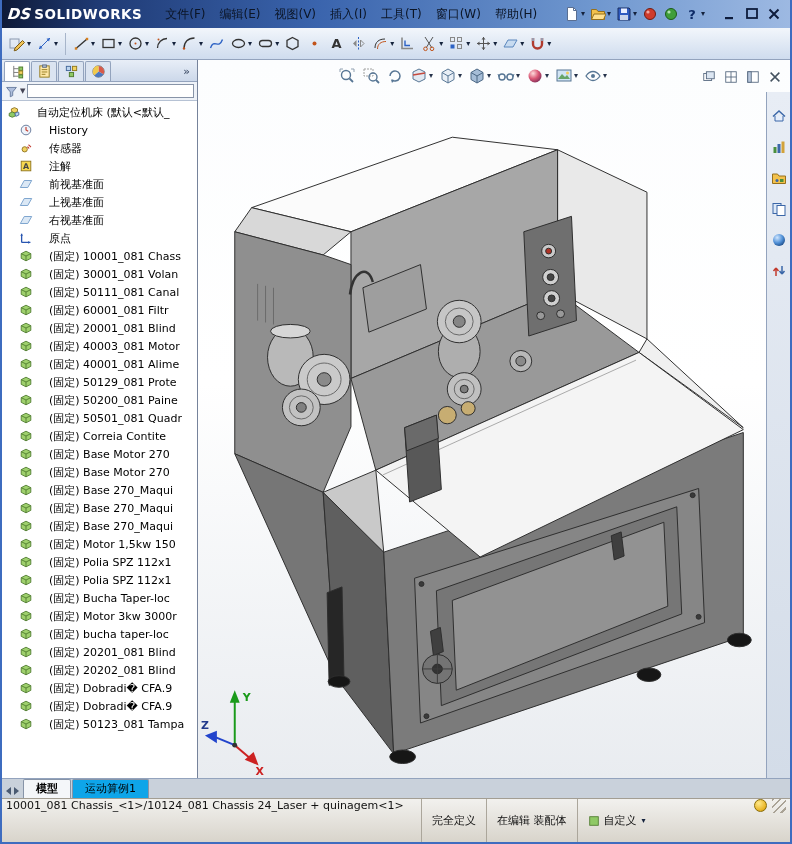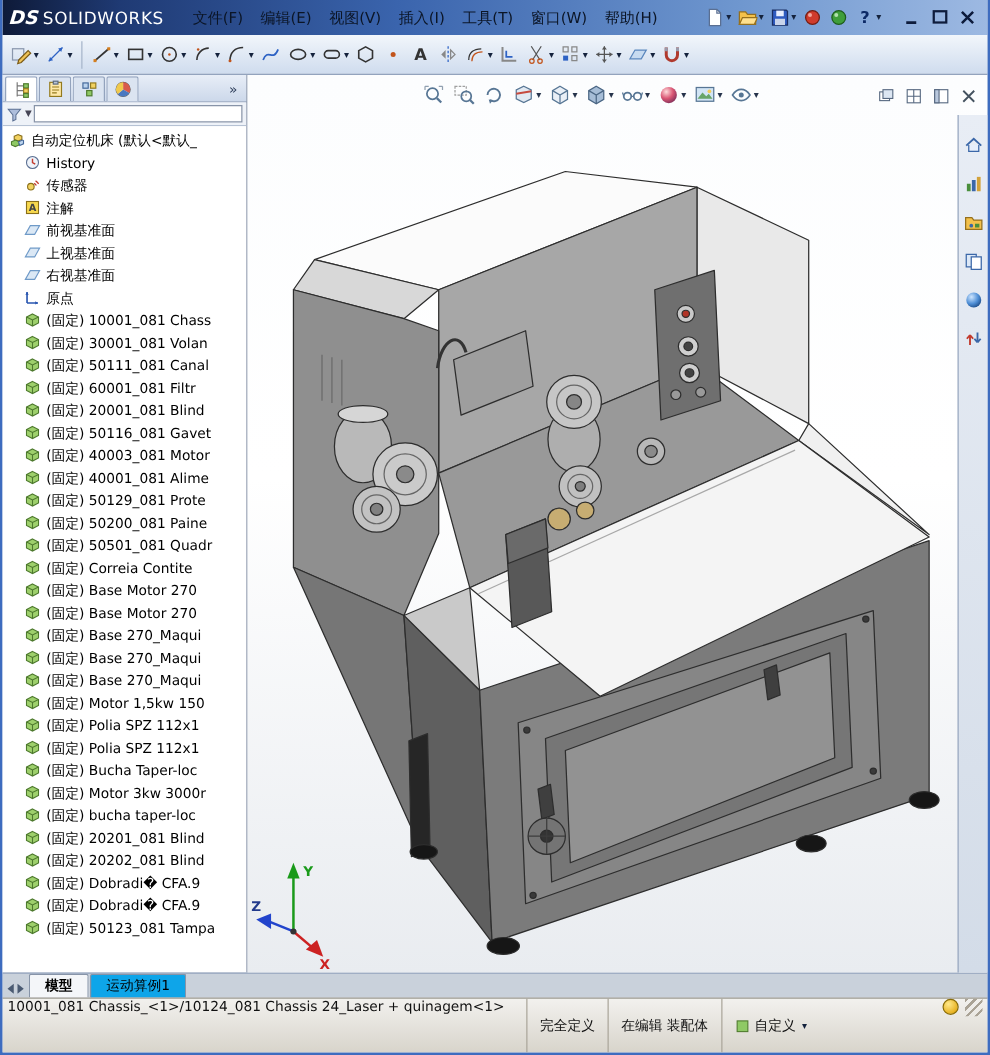--- a/index.html
+++ b/index.html
@@ -3,21 +3,21 @@
 <meta charset="utf-8">
 <style>
 *{box-sizing:border-box;margin:0;padding:0}
 body{width:792px;height:844px;font-family:"DejaVu Sans","Liberation Sans",sans-serif;background:#fff;overflow:hidden}
 .window{width:792px;height:844px;display:flex;flex-direction:column;border:2px solid #3e6cbf;border-top:none;background:#d9e0ea;overflow:hidden}
 
 .titlebar{flex:0 0 28px;display:flex;align-items:center;padding:0 4px;gap:6px;
  background:linear-gradient(90deg,#0e1a38 0%,#1f3a74 12%,#3a64ad 40%,#6f97cf 75%,#9db9e2 100%)}
 .brand{display:flex;align-items:baseline;gap:3px;color:#fff;padding-left:2px}
 .brand-mark{font-weight:800;font-size:15px;font-style:italic;transform:skewX(-6deg)}
-.brand-name{font-weight:400;font-size:13.5px;letter-spacing:.5px}
+.brand-name{font-weight:700;font-size:13.5px;letter-spacing:.5px}
 .menubar{display:flex;margin-left:10px}
 .menu-item{font-size:12px;color:#0b1526;padding:3px 7px;white-space:nowrap;cursor:default}
 .tb-tools{margin-left:auto;display:flex;align-items:center;gap:3px}
 .tool-btn{display:inline-flex;align-items:center;padding:1px}
 .win-btns{display:flex;gap:2px;margin-left:8px;margin-right:2px}
 .win-btn{width:20px;height:18px;display:inline-flex;align-items:center;justify-content:center}
 .dd{font-size:8px;color:#14223c;line-height:1;padding-left:1px}
 .svg-icon{display:inline-flex;width:16px;height:16px}
 .svg-icon svg{width:100%;height:100%}
 
@@ -34,21 +34,21 @@
 .ptab{width:26px;height:20px;display:inline-flex;align-items:center;justify-content:center;
  border:1px solid #93a3bd;border-bottom:none;background:#dbe4f1;border-radius:2px 2px 0 0}
 .ptab.active{background:#fff}
 .ptab .svg-icon{width:15px;height:15px}
 .chevrons{margin-left:auto;font-size:11px;color:#2c3c58;padding:0 5px;cursor:default}
 .filter-row{flex:0 0 19px;display:flex;align-items:center;gap:2px;padding:1px 3px;background:#eef2f8;border-bottom:1px solid #b6c2d4}
 .filter-row .svg-icon{width:13px;height:13px}
 .filter-caret{font-size:7px;color:#445}
 .filter-input{flex:1;height:14px;border:1px solid #8894a8;font-size:10px;padding:0 2px;background:#fff}
 .tree{flex:1;overflow:hidden;background:#fff;padding-top:2px;font-size:11px;color:#000}
-.trow{display:flex;align-items:center;height:18px;padding-left:5px;gap:4px;white-space:nowrap;overflow:hidden}
+.trow{display:flex;align-items:center;height:18px;padding-left:5px;gap:16px;white-space:nowrap;overflow:hidden}
 .trow.child{padding-left:17px}
 .trow .svg-icon{width:14px;height:14px;flex:0 0 14px}
 .tlabel{overflow:hidden}
 
 .viewport{flex:1;position:relative;min-width:0;background:linear-gradient(180deg,#fcfdfe 0%,#ffffff 45%,#e9ecf0 100%)}
 #model-svg{position:absolute;inset:0;width:100%;height:100%}
 .headsup{position:absolute;top:6px;left:138px;display:flex;align-items:center;gap:2px}
 .hbtn{display:inline-flex;align-items:center;padding:1px 2px;opacity:.92}
 .hbtn .svg-icon{width:18px;height:18px}
 .doc-controls{position:absolute;top:9px;right:8px;display:flex;gap:8px}
@@ -525,29 +525,20 @@
             </span>
             <span class="tlabel">(固定) 20001_081 Blind</span>
           </div>
           <div class="trow child">
             <span class="svg-icon">
               <svg viewBox="0 0 16 16">
                 <path d="M8 2.5l5.5 2.8v5.4L8 13.5 2.5 10.7V5.3z" fill="#9ed06c" stroke="#4e7a2e"></path>
                 <path d="M2.5 5.3L8 8l5.5-2.7M8 8v5.5" fill="none" stroke="#4e7a2e"></path>
               </svg>
             </span>
-            <span class="tlabel">(固定) 50116_081 Gavet</span>
-          </div>
-          <div class="trow child">
-            <span class="svg-icon">
-              <svg viewBox="0 0 16 16">
-                <path d="M8 2.5l5.5 2.8v5.4L8 13.5 2.5 10.7V5.3z" fill="#9ed06c" stroke="#4e7a2e"></path>
-                <path d="M2.5 5.3L8 8l5.5-2.7M8 8v5.5" fill="none" stroke="#4e7a2e"></path>
-              </svg>
-            </span>
             <span class="tlabel">(固定) 40003_081 Motor</span>
           </div>
           <div class="trow child">
             <span class="svg-icon">
               <svg viewBox="0 0 16 16">
                 <path d="M8 2.5l5.5 2.8v5.4L8 13.5 2.5 10.7V5.3z" fill="#9ed06c" stroke="#4e7a2e"></path>
                 <path d="M2.5 5.3L8 8l5.5-2.7M8 8v5.5" fill="none" stroke="#4e7a2e"></path>
               </svg>
             </span>
             <span class="tlabel">(固定) 40001_081 Alime</span>

